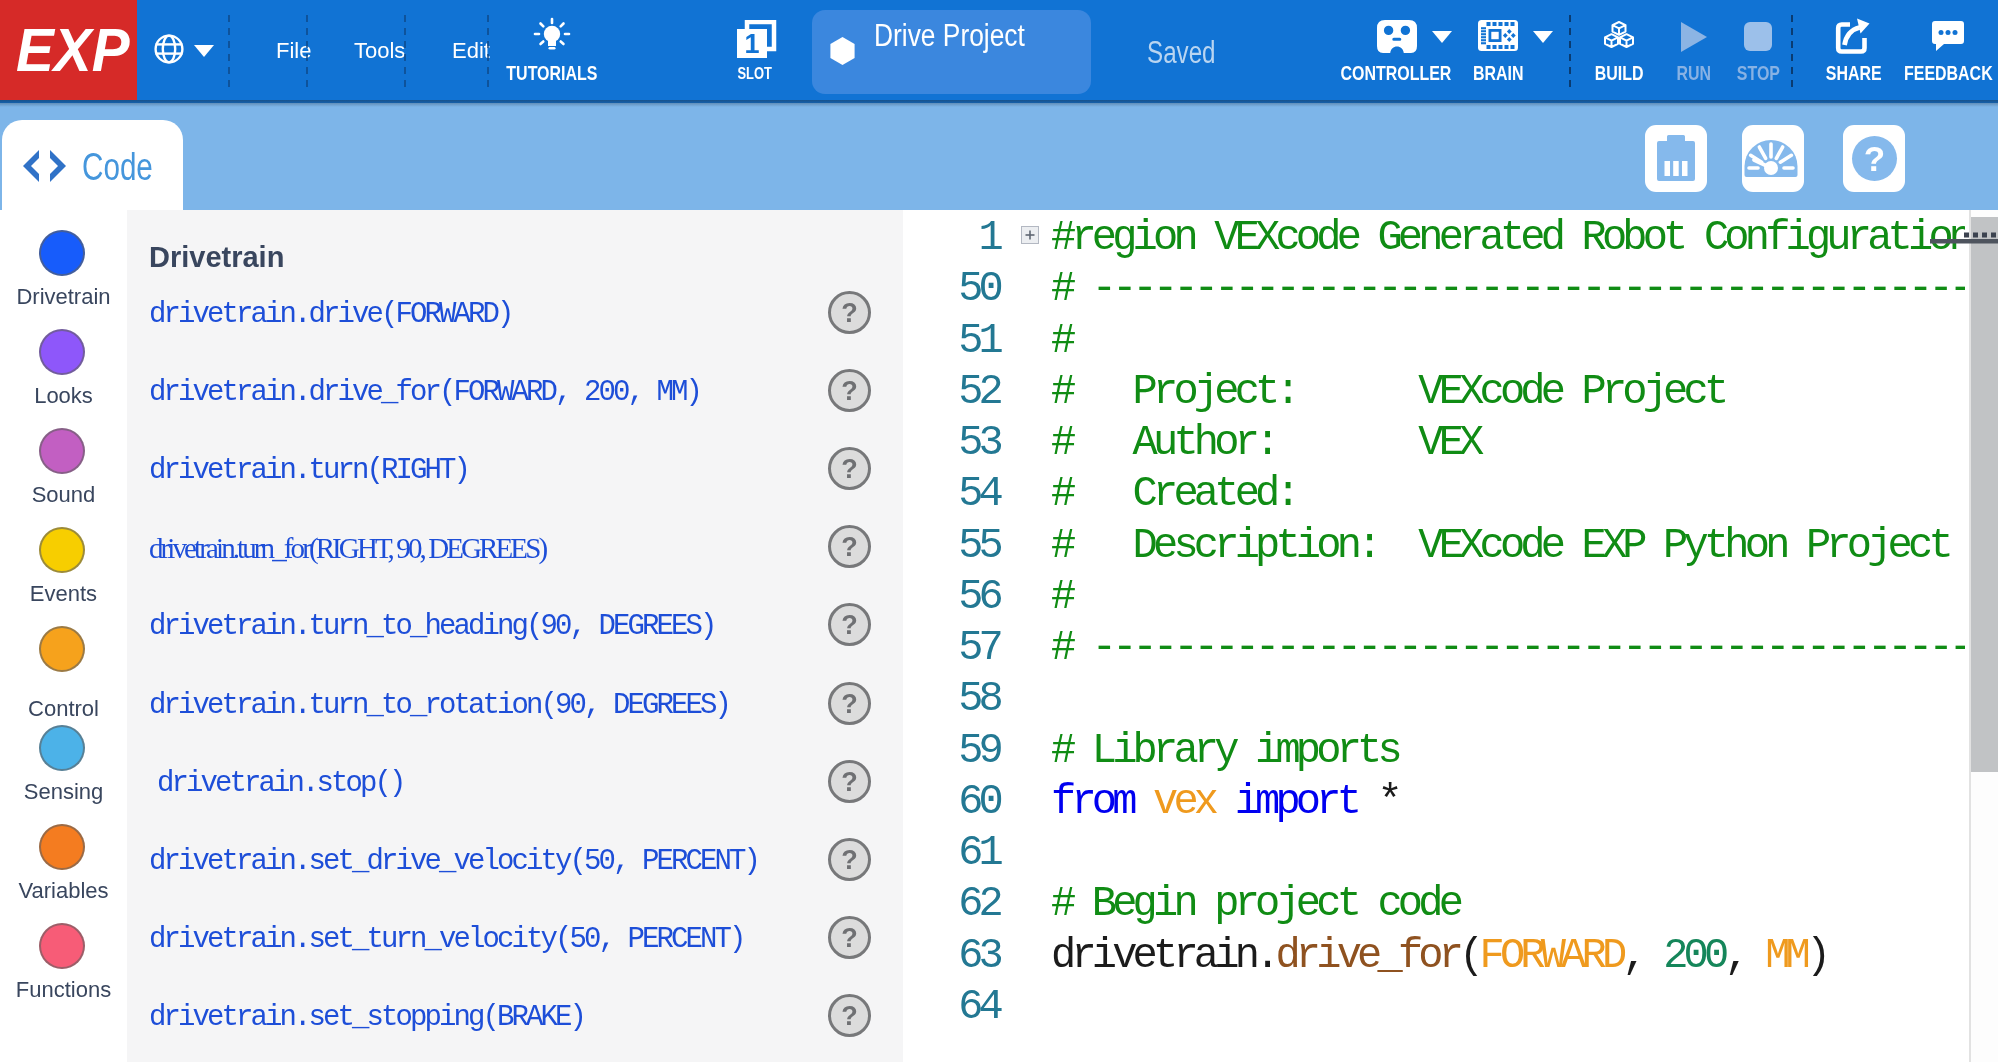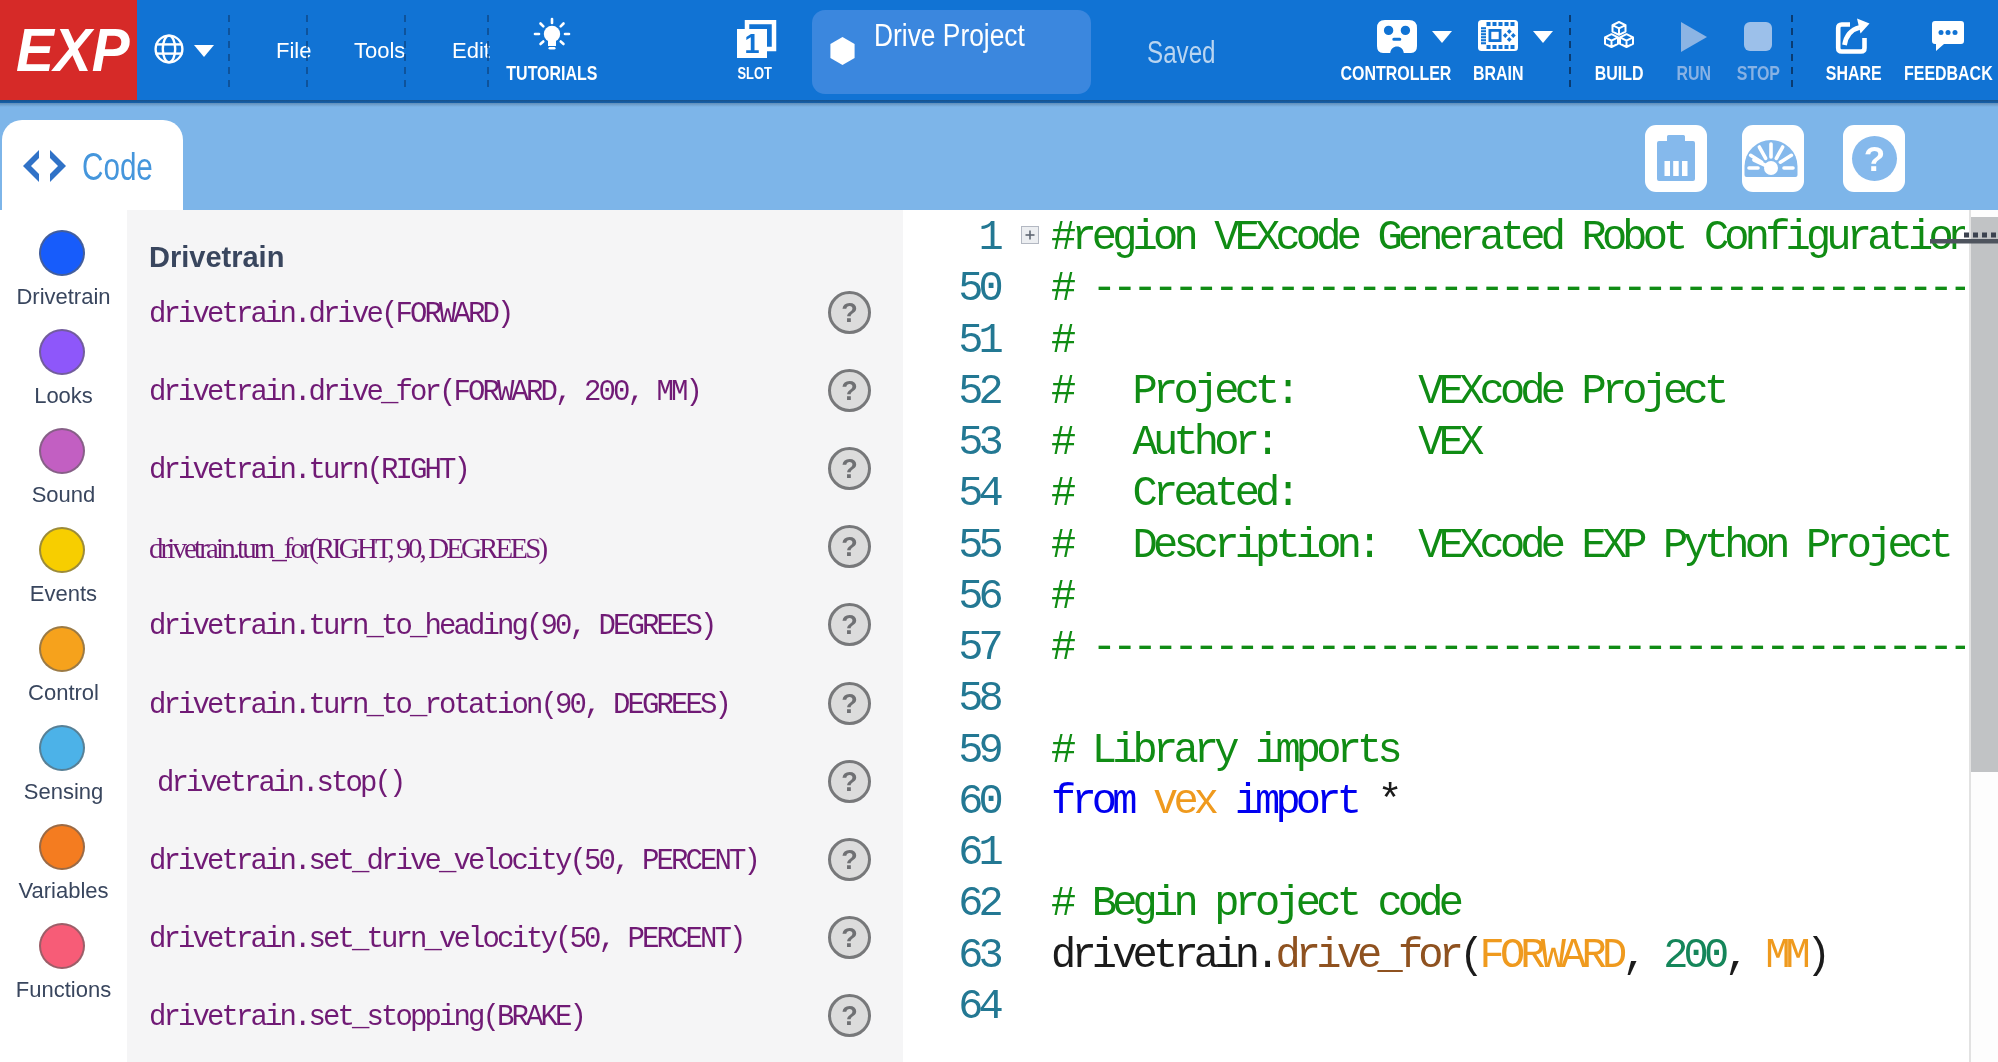--- a/index.html
+++ b/index.html
@@ -30,21 +30,21 @@
   .tab{left:2px;top:120px;width:181px;height:90px;background:#fff;border-radius:20px 20px 0 0;z-index:12;}
   .codetext{display:inline-block;font-size:38px;color:#4596dc;transform:scaleX(.78);transform-origin:0 50%;}
   .sqbtn{top:125px;width:62px;height:67px;background:#fff;border-radius:11px;z-index:12;}
 
   .content{left:0;top:210px;width:1998px;height:852px;background:#fff;z-index:5;}
   .panel{left:127px;top:210px;width:776px;height:852px;background:#f5f5f6;z-index:6;}
   .cat{width:127px;text-align:center;z-index:7;}
   .circ{width:46px;height:46px;border-radius:50%;border:2px solid rgba(95,95,95,.6);box-sizing:border-box;z-index:7;}
   .catlbl{font-size:22px;color:#39465e;white-space:nowrap;z-index:7;}
   .phead{font-weight:bold;font-size:29px;color:#39465e;z-index:7;}
-  .pcmd{font-family:"Liberation Mono",monospace;font-size:29px;letter-spacing:-2.9px;line-height:29px;color:#701a75;white-space:pre;z-index:7;}
+  .pcmd{font-family:"Liberation Mono",monospace;font-size:29px;letter-spacing:-2.9px;line-height:29px;color:#1d4ed8;white-space:pre;z-index:7;}
   .qc{width:43px;height:43px;border-radius:50%;background:#dcdcdc;border:3px solid #77787a;
       box-sizing:border-box;text-align:center;z-index:7;
       font-weight:bold;font-size:27px;color:#6f7073;line-height:38px;}
 
   .gutter{left:903px;top:213px;width:96px;text-align:right;font-family:"Liberation Mono",monospace;
           font-size:42px;letter-spacing:-4.8px;line-height:51.25px;color:#237893;white-space:pre;z-index:6;}
   .code{left:1051px;top:213px;width:914px;height:842px;overflow:hidden;font-family:"Liberation Mono",monospace;
         font-size:42px;letter-spacing:-4.8px;line-height:51.25px;color:#1b1b1b;white-space:pre;z-index:6;}
   .cg{color:#108c14;}
   .ckw{color:#0000f0;}
@@ -236,21 +236,21 @@
 <div id="cats">
 <div class="ab circ" style="left:39px;top:230px;background:#175cfb"></div>
 <div class="ab cat" style="left:0px;top:284px;"><span class="catlbl">Drivetrain</span></div>
 <div class="ab circ" style="left:39px;top:329px;background:#8e57fa"></div>
 <div class="ab cat" style="left:0px;top:383px;"><span class="catlbl">Looks</span></div>
 <div class="ab circ" style="left:39px;top:428px;background:#c25fc2"></div>
 <div class="ab cat" style="left:0px;top:482px;"><span class="catlbl">Sound</span></div>
 <div class="ab circ" style="left:39px;top:527px;background:#f7ce00"></div>
 <div class="ab cat" style="left:0px;top:581px;"><span class="catlbl">Events</span></div>
 <div class="ab circ" style="left:39px;top:626px;background:#f6a21c"></div>
-<div class="ab cat" style="left:0px;top:680px;"><span class="catlbl">Control</span></div>
+<div class="ab cat" style="left:0px;top:696px;"><span class="catlbl">Control</span></div>
 <div class="ab circ" style="left:39px;top:725px;background:#4cb2e8"></div>
 <div class="ab cat" style="left:0px;top:779px;"><span class="catlbl">Sensing</span></div>
 <div class="ab circ" style="left:39px;top:824px;background:#f47c20"></div>
 <div class="ab cat" style="left:0px;top:878px;"><span class="catlbl">Variables</span></div>
 <div class="ab circ" style="left:39px;top:923px;background:#f75c77"></div>
 <div class="ab cat" style="left:0px;top:977px;"><span class="catlbl">Functions</span></div>
 </div>
 
 <div class="ab phead" style="left:149px;top:241px;">Drivetrain</div>
 <div id="cmds">

